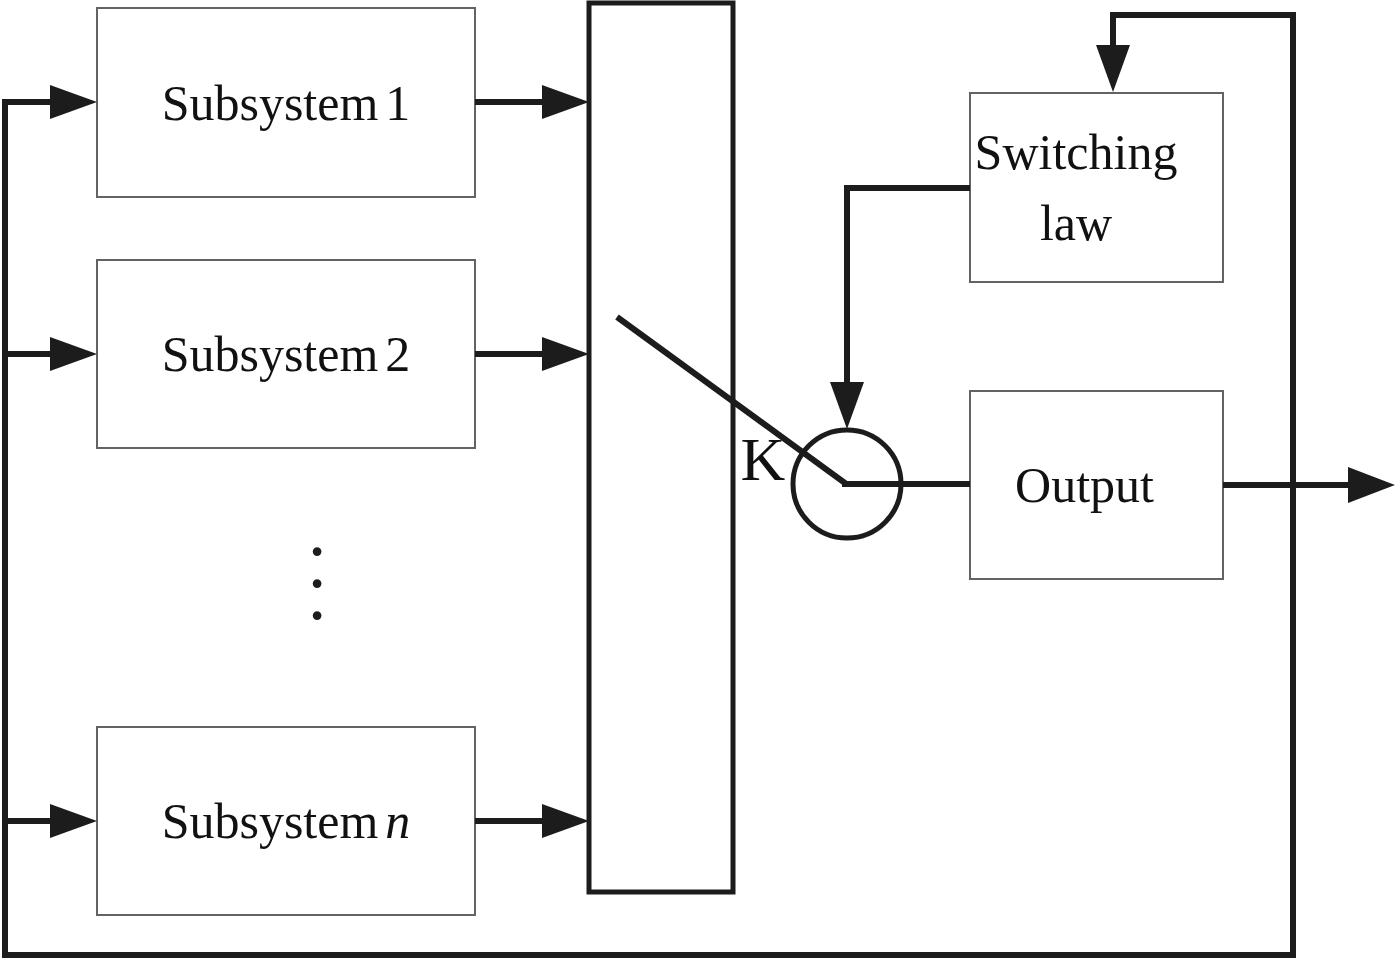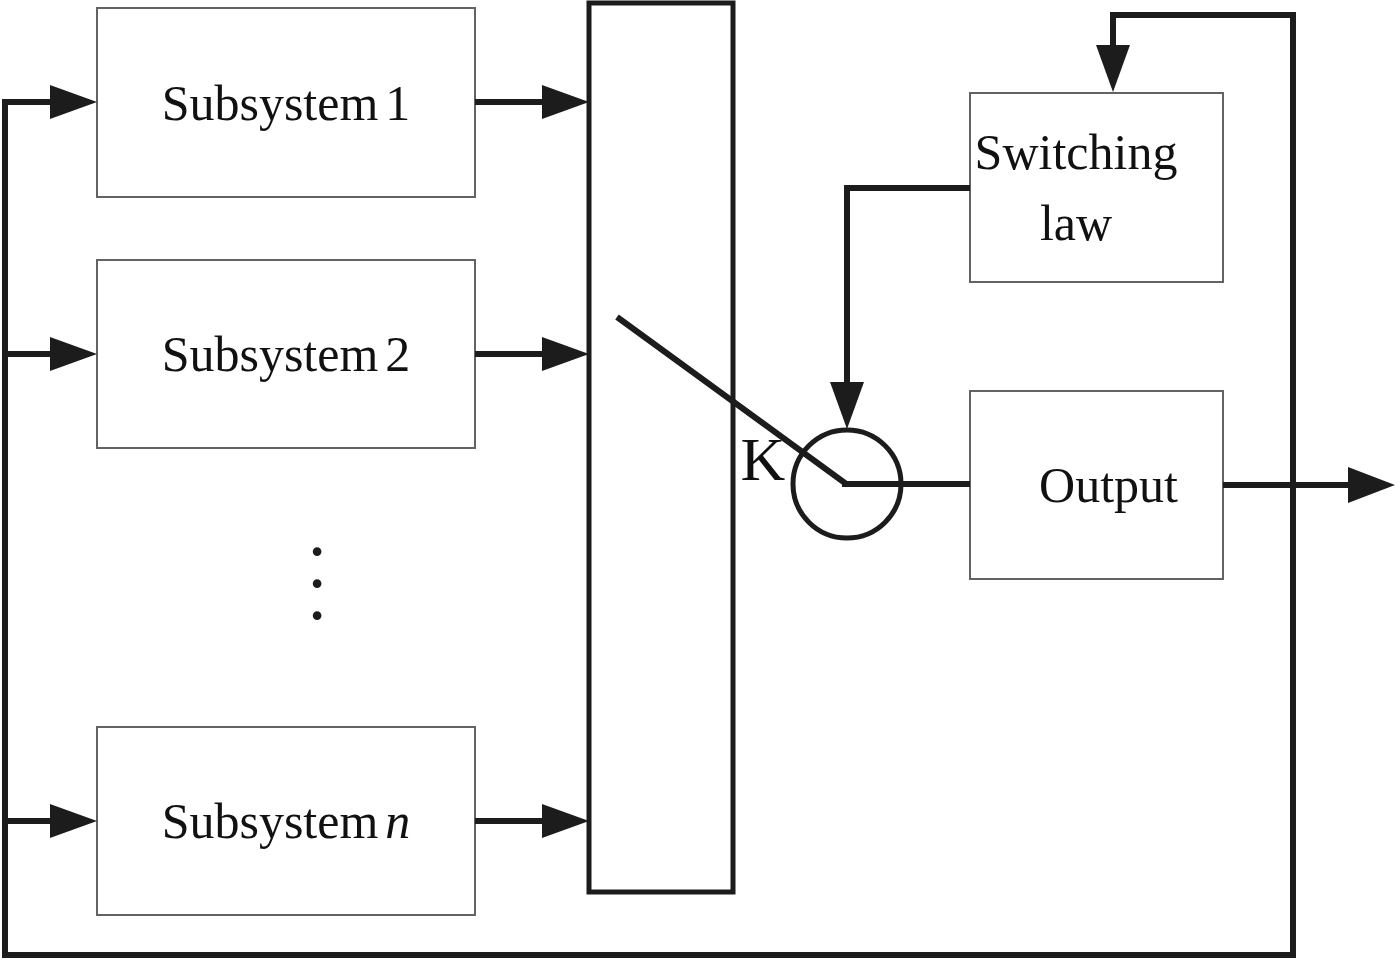--- a/index.html
+++ b/index.html
@@ -87,21 +87,21 @@
   <div class="label" style="left:97px;top:727px;width:378px;height:188px;">
     <span class="row">
       <span>Subsystem</span><span class="italic">n</span>
     </span>
   </div>
 
   <div class="label" style="left:970px;top:93px;width:212px;height:189px;">
     <div class="wrapbox">Switching law</div>
   </div>
 
-  <div class="label" style="left:982px;top:391px;width:253px;height:188px;">
+  <div class="label" style="left:958px;top:391px;width:253px;height:188px;">
     <span>Output</span>
   </div>
 
   <div class="label k-label" style="left:721px;top:428px;width:84px;height:62px;">
     <span>K</span>
   </div>
 
   <div class="ellipsis">
     <span>•</span>
     <span>•</span>

